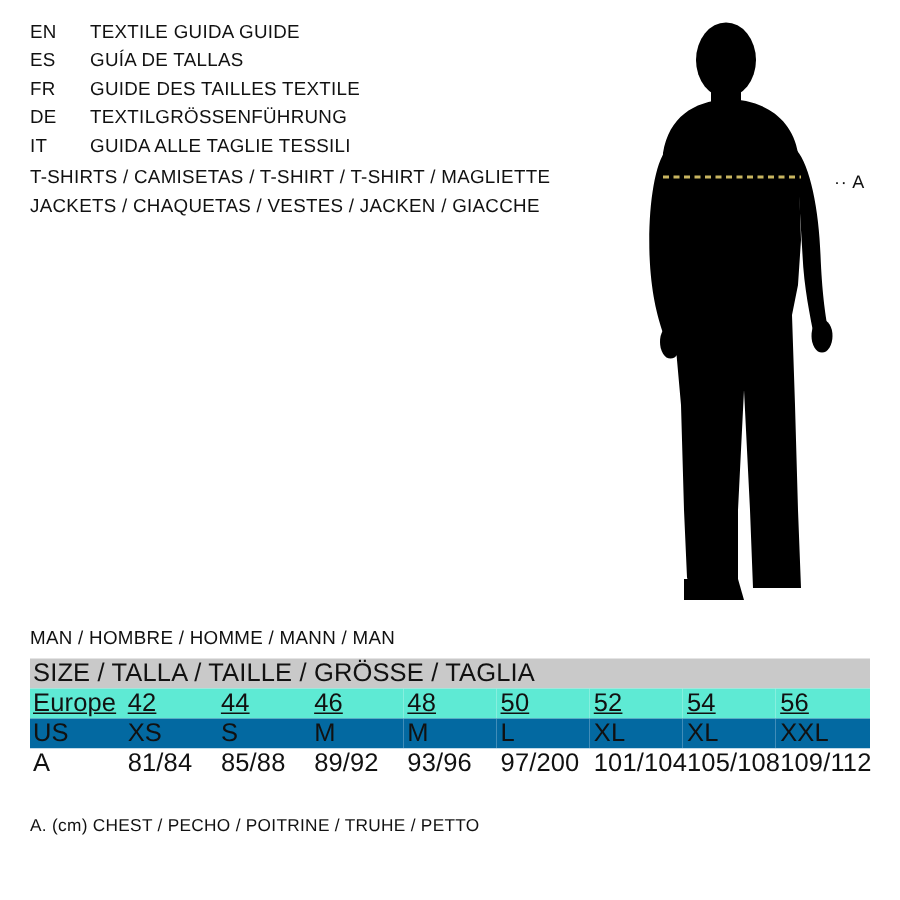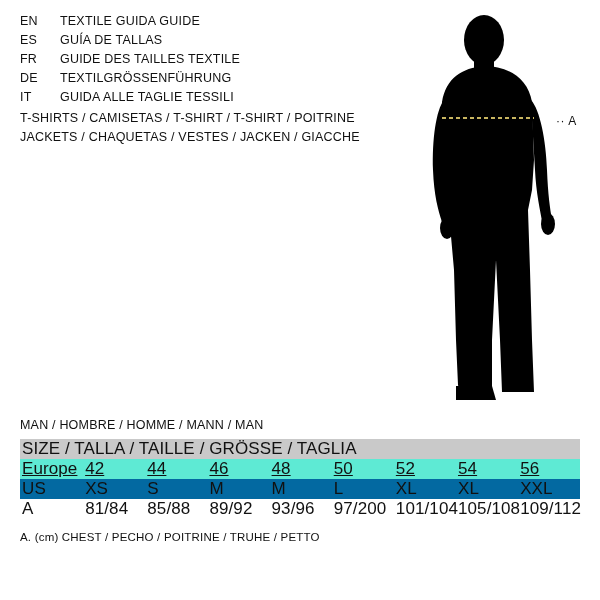--- a/index.html
+++ b/index.html
@@ -113,21 +113,21 @@
     background: #ffffff;
   }
   .col-label {
     width: 86px;
     padding-left: 2px !important;
   }
   .cell {
     padding-left: 3px !important;
   }
   .footnote {
-    margin-top: 12px;
+    margin-top: 26px;
     font-size: 11.5px;
     letter-spacing: 0.2px;
   }
 </style>
 </head>
 <body>
 
 <div class="page">
 
   <div class="legend">
@@ -147,21 +147,21 @@
       <div class="legend-code">DE</div>
       <div class="legend-text">TEXTILGRÖSSENFÜHRUNG</div>
     </div>
     <div class="legend-row">
       <div class="legend-code">IT</div>
       <div class="legend-text">GUIDA ALLE TAGLIE TESSILI</div>
     </div>
   </div>
 
   <div class="garment">
-    <div class="garment-line">T-SHIRTS / CAMISETAS / T-SHIRT / T-SHIRT / POITRINE</div>
+    <div class="garment-line">T-SHIRTS / CAMISETAS / T-SHIRT / T-SHIRT / MAGLIETTE</div>
     <div class="garment-line">JACKETS / CHAQUETAS / VESTES / JACKEN / GIACCHE</div>
   </div>
 
   <div class="figure-wrap">
     <svg width="200" height="400" viewBox="0 0 200 400">
 
       <ellipse cx="84" cy="30" rx="20" ry="25" fill="#000000"></ellipse>
 
       <rect x="74" y="50" width="20" height="12" fill="#000000"></rect>
 

